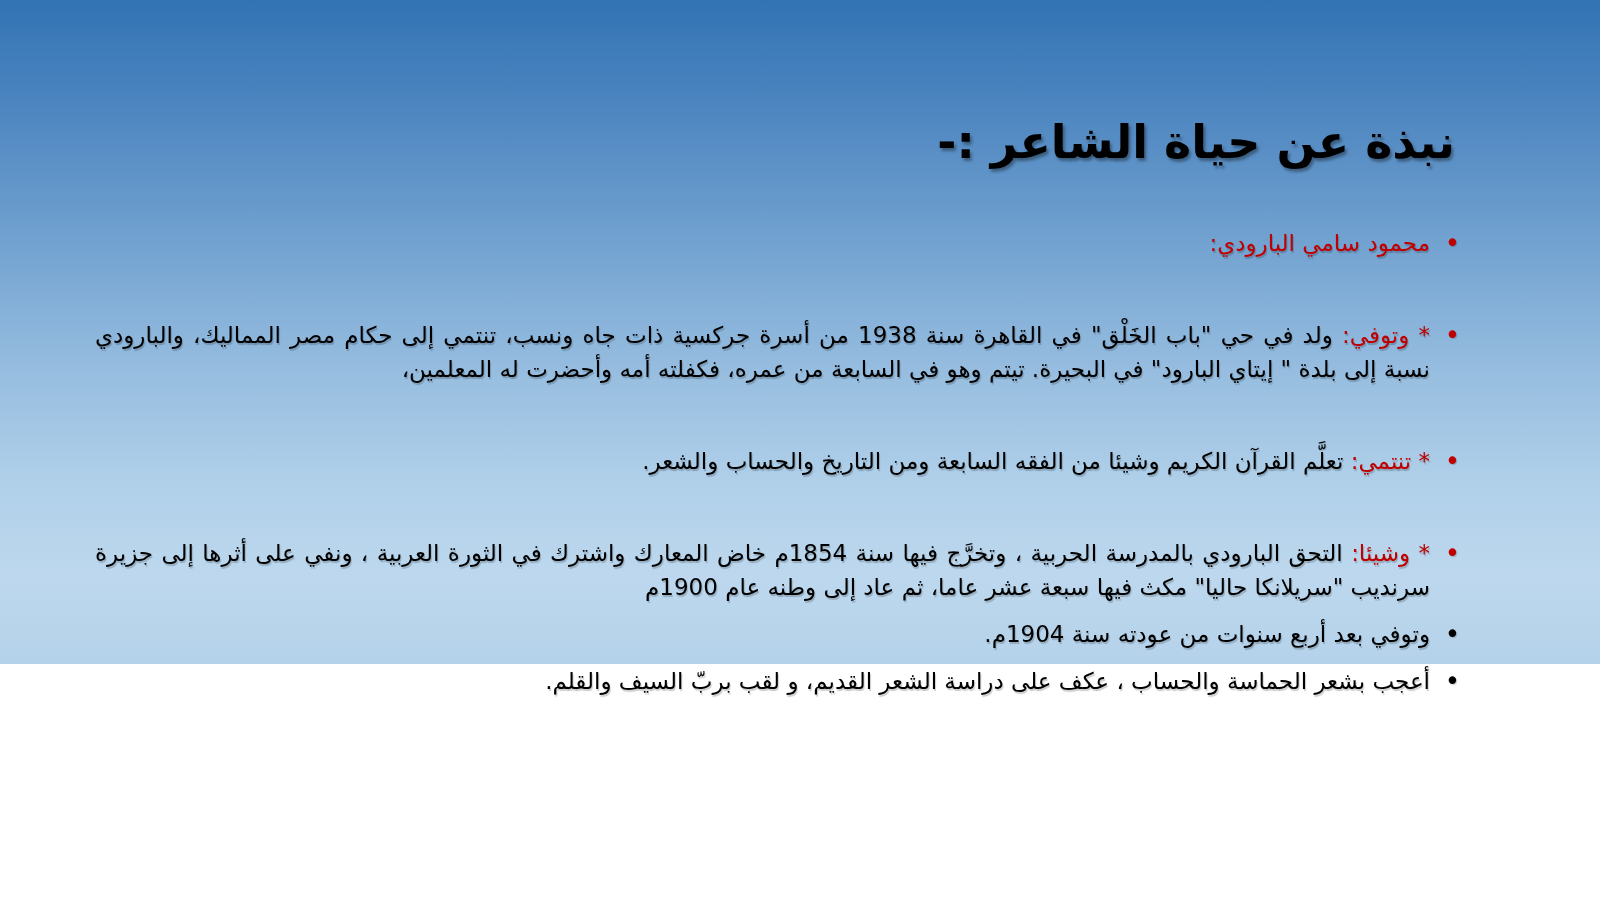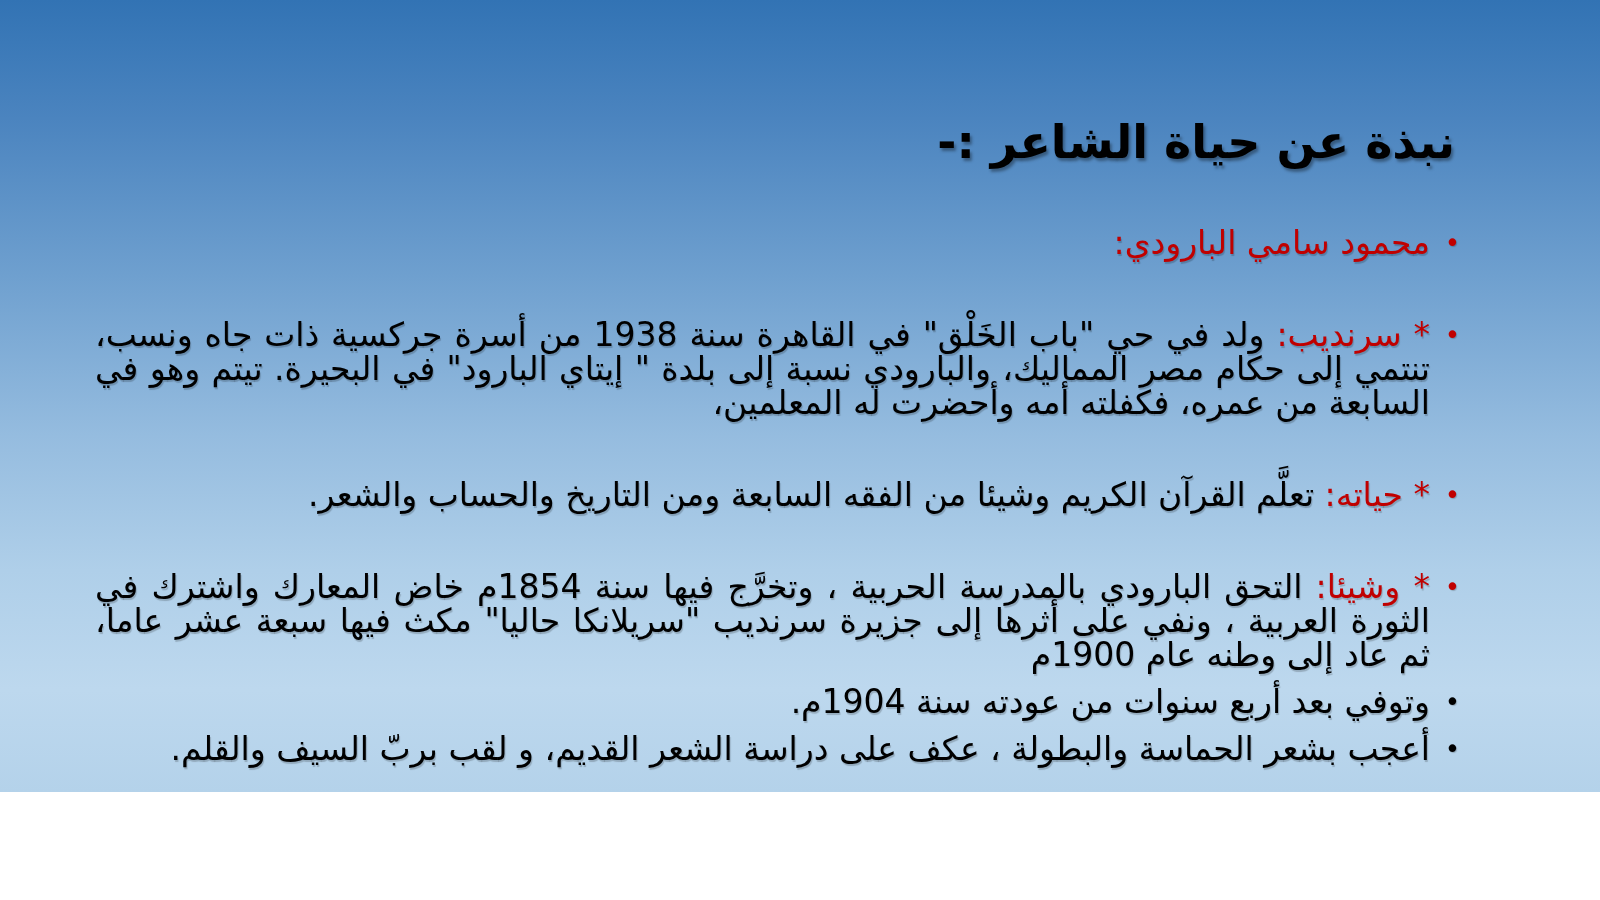--- a/index.html
+++ b/index.html
@@ -6,21 +6,21 @@
     margin: 0;
     padding: 0;
     width: 1600px;
     height: 900px;
     overflow: hidden;
     font-family: "DejaVu Sans", sans-serif;
   }
   .slide {
     position: relative;
     width: 1600px;
-    height: 792px;
+    height: 664px;
     background: linear-gradient(to bottom,
       #3273B4 0%,
       #4B84BF 15%,
       #6FA0CF 35%,
       #95BCDF 55%,
       #AFCFE9 72%,
       #BDD8EE 87%,
       #B4D2EA 100%);
     direction: rtl;
   }
@@ -55,21 +55,21 @@
     width: 30px;
     font-size: 26px;
     line-height: 34px;
     color: #000000;
     text-shadow: 1px 1px 1px rgba(0,0,0,0.2);
   }
   .marker.red { color: #C00000; }
   .bullet-text {
     flex: 1 1 auto;
     margin: 0;
-    font-size: 33px;
+    font-size: 23px;
     line-height: 34px;
     color: #000000;
     text-align: justify;
     text-shadow: 1px 1.5px 1px rgba(0,0,0,0.2);
   }
   .lead { color: #C00000; }
 </style>
 </head>
 <body>
 
@@ -79,37 +79,37 @@
 
   <div class="content">
 
     <div class="bullet-item">
       <span class="marker red">•</span>
       <p class="bullet-text"><span class="lead">محمود سامي البارودي:</span><span></span></p>
     </div>
 
     <div class="bullet-item spaced">
       <span class="marker red">•</span>
-      <p class="bullet-text"><span class="lead">* سرنديب:</span><span> ولد في حي "باب الخَلْق" في القاهرة سنة 1938 من أسرة جركسية ذات جاه ونسب، تنتمي إلى حكام مصر المماليك، والبارودي نسبة إلى بلدة " إيتاي البارود" في البحيرة. تيتم وهو في السابعة من عمره، فكفلته أمه وأحضرت له المعلمين،</span></p>
+      <p class="bullet-text"><span class="lead">* وتوفي:</span><span> ولد في حي "باب الخَلْق" في القاهرة سنة 1938 من أسرة جركسية ذات جاه ونسب، تنتمي إلى حكام مصر المماليك، والبارودي نسبة إلى بلدة " إيتاي البارود" في البحيرة. تيتم وهو في السابعة من عمره، فكفلته أمه وأحضرت له المعلمين،</span></p>
     </div>
 
     <div class="bullet-item spaced">
       <span class="marker red">•</span>
-      <p class="bullet-text"><span class="lead">* حياته:</span><span> تعلَّم القرآن الكريم وشيئا من الفقه السابعة ومن التاريخ والحساب والشعر.</span></p>
+      <p class="bullet-text"><span class="lead">* تنتمي:</span><span> تعلَّم القرآن الكريم وشيئا من الفقه السابعة ومن التاريخ والحساب والشعر.</span></p>
     </div>
 
     <div class="bullet-item spaced">
       <span class="marker red">•</span>
       <p class="bullet-text"><span class="lead">* وشيئا:</span><span> التحق البارودي بالمدرسة الحربية ، وتخرَّج فيها سنة 1854م خاض المعارك واشترك في الثورة العربية ، ونفي على أثرها إلى جزيرة سرنديب "سريلانكا حاليا" مكث فيها سبعة عشر عاما، ثم عاد إلى وطنه عام 1900م</span></p>
     </div>
 
     <div class="bullet-item tight">
       <span class="marker">•</span>
       <p class="bullet-text"><span>وتوفي بعد أربع سنوات من عودته سنة 1904م.</span></p>
     </div>
 
     <div class="bullet-item tight">
       <span class="marker">•</span>
-      <p class="bullet-text"><span>أعجب بشعر الحماسة والبطولة ، عكف على دراسة الشعر القديم، و لقب بربّ السيف والقلم.</span></p>
+      <p class="bullet-text"><span>أعجب بشعر الحماسة والحساب ، عكف على دراسة الشعر القديم، و لقب بربّ السيف والقلم.</span></p>
     </div>
 
   </div>
 </div>
 
 </body></html>

